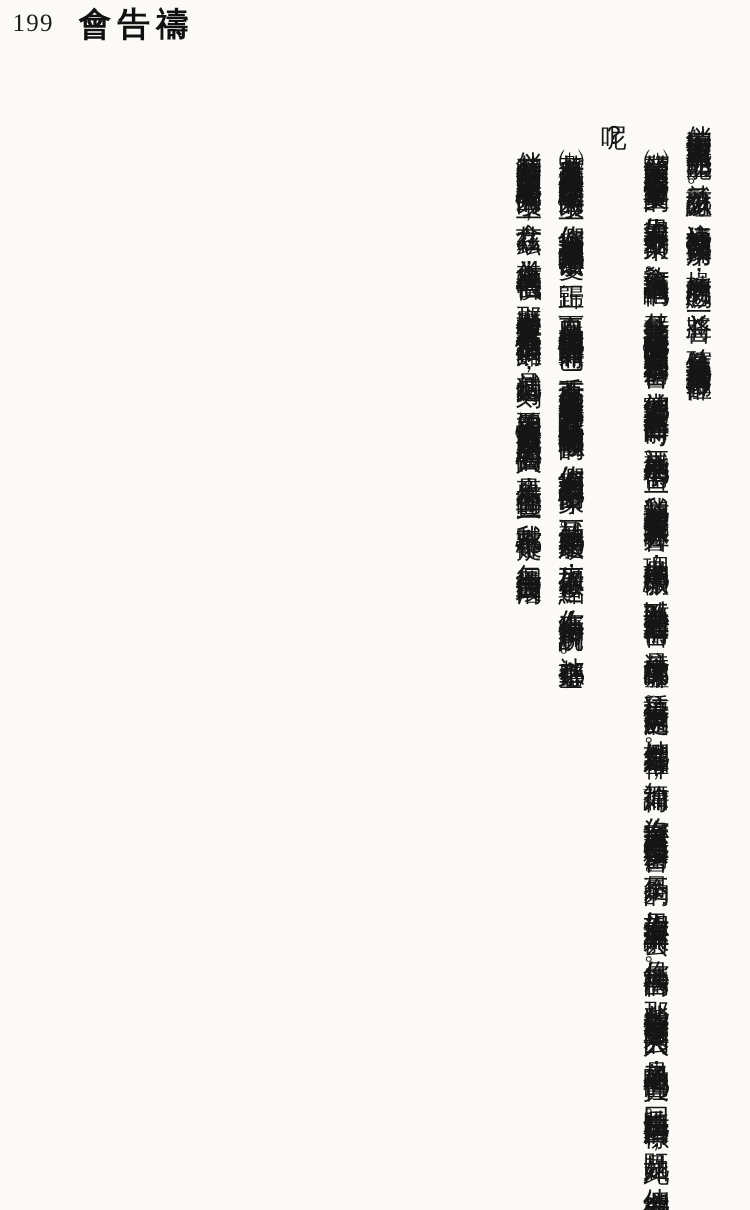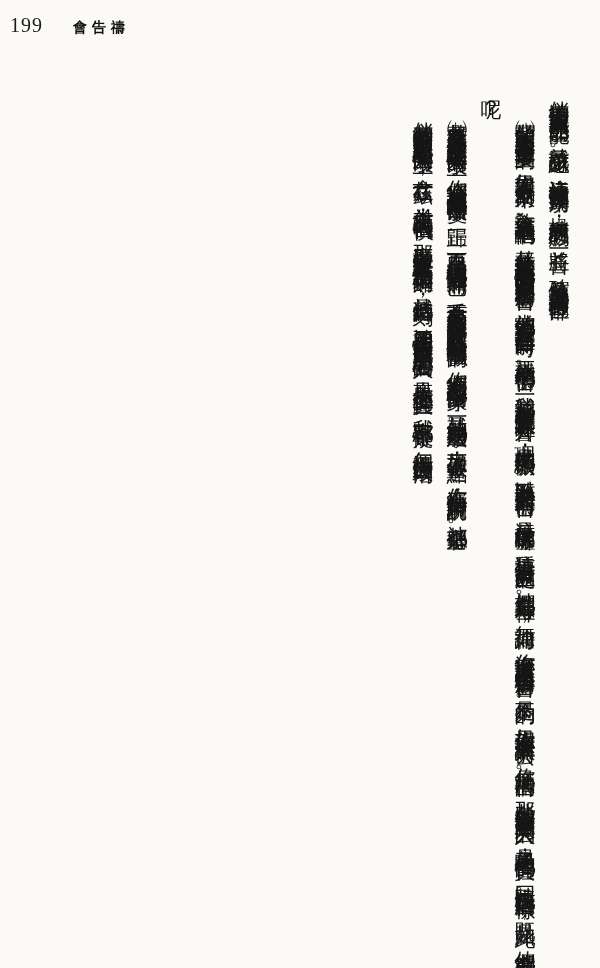--- a/index.html
+++ b/index.html
@@ -11,34 +11,34 @@
     height: 968px;
     background: #fbfaf7;
     color: #141414;
     font-family: "Liberation Serif", serif;
     position: relative;
     overflow: hidden;
   }
   
   .running-head {
     position: absolute;
-    top: 14px;
+    top: 2px;
     left: 10px;
     display: flex;
-    align-items: flex-end;
+    align-items: center;
     user-select: none;
   }
   .page-number {
     font-size: 20px;
     letter-spacing: 1px;
     color: #1a1a1a;
   }
   .running-title {
-    margin-left: 30px;
-    font-size: 14px;
+    margin-left: 20px;
+    font-size: 26px;
     font-weight: bold;
     letter-spacing: 5px;
     color: #111;
   }
   
   .body-text {
     position: absolute;
     top: 84px;
     right: 24px;
     width: 548px;

